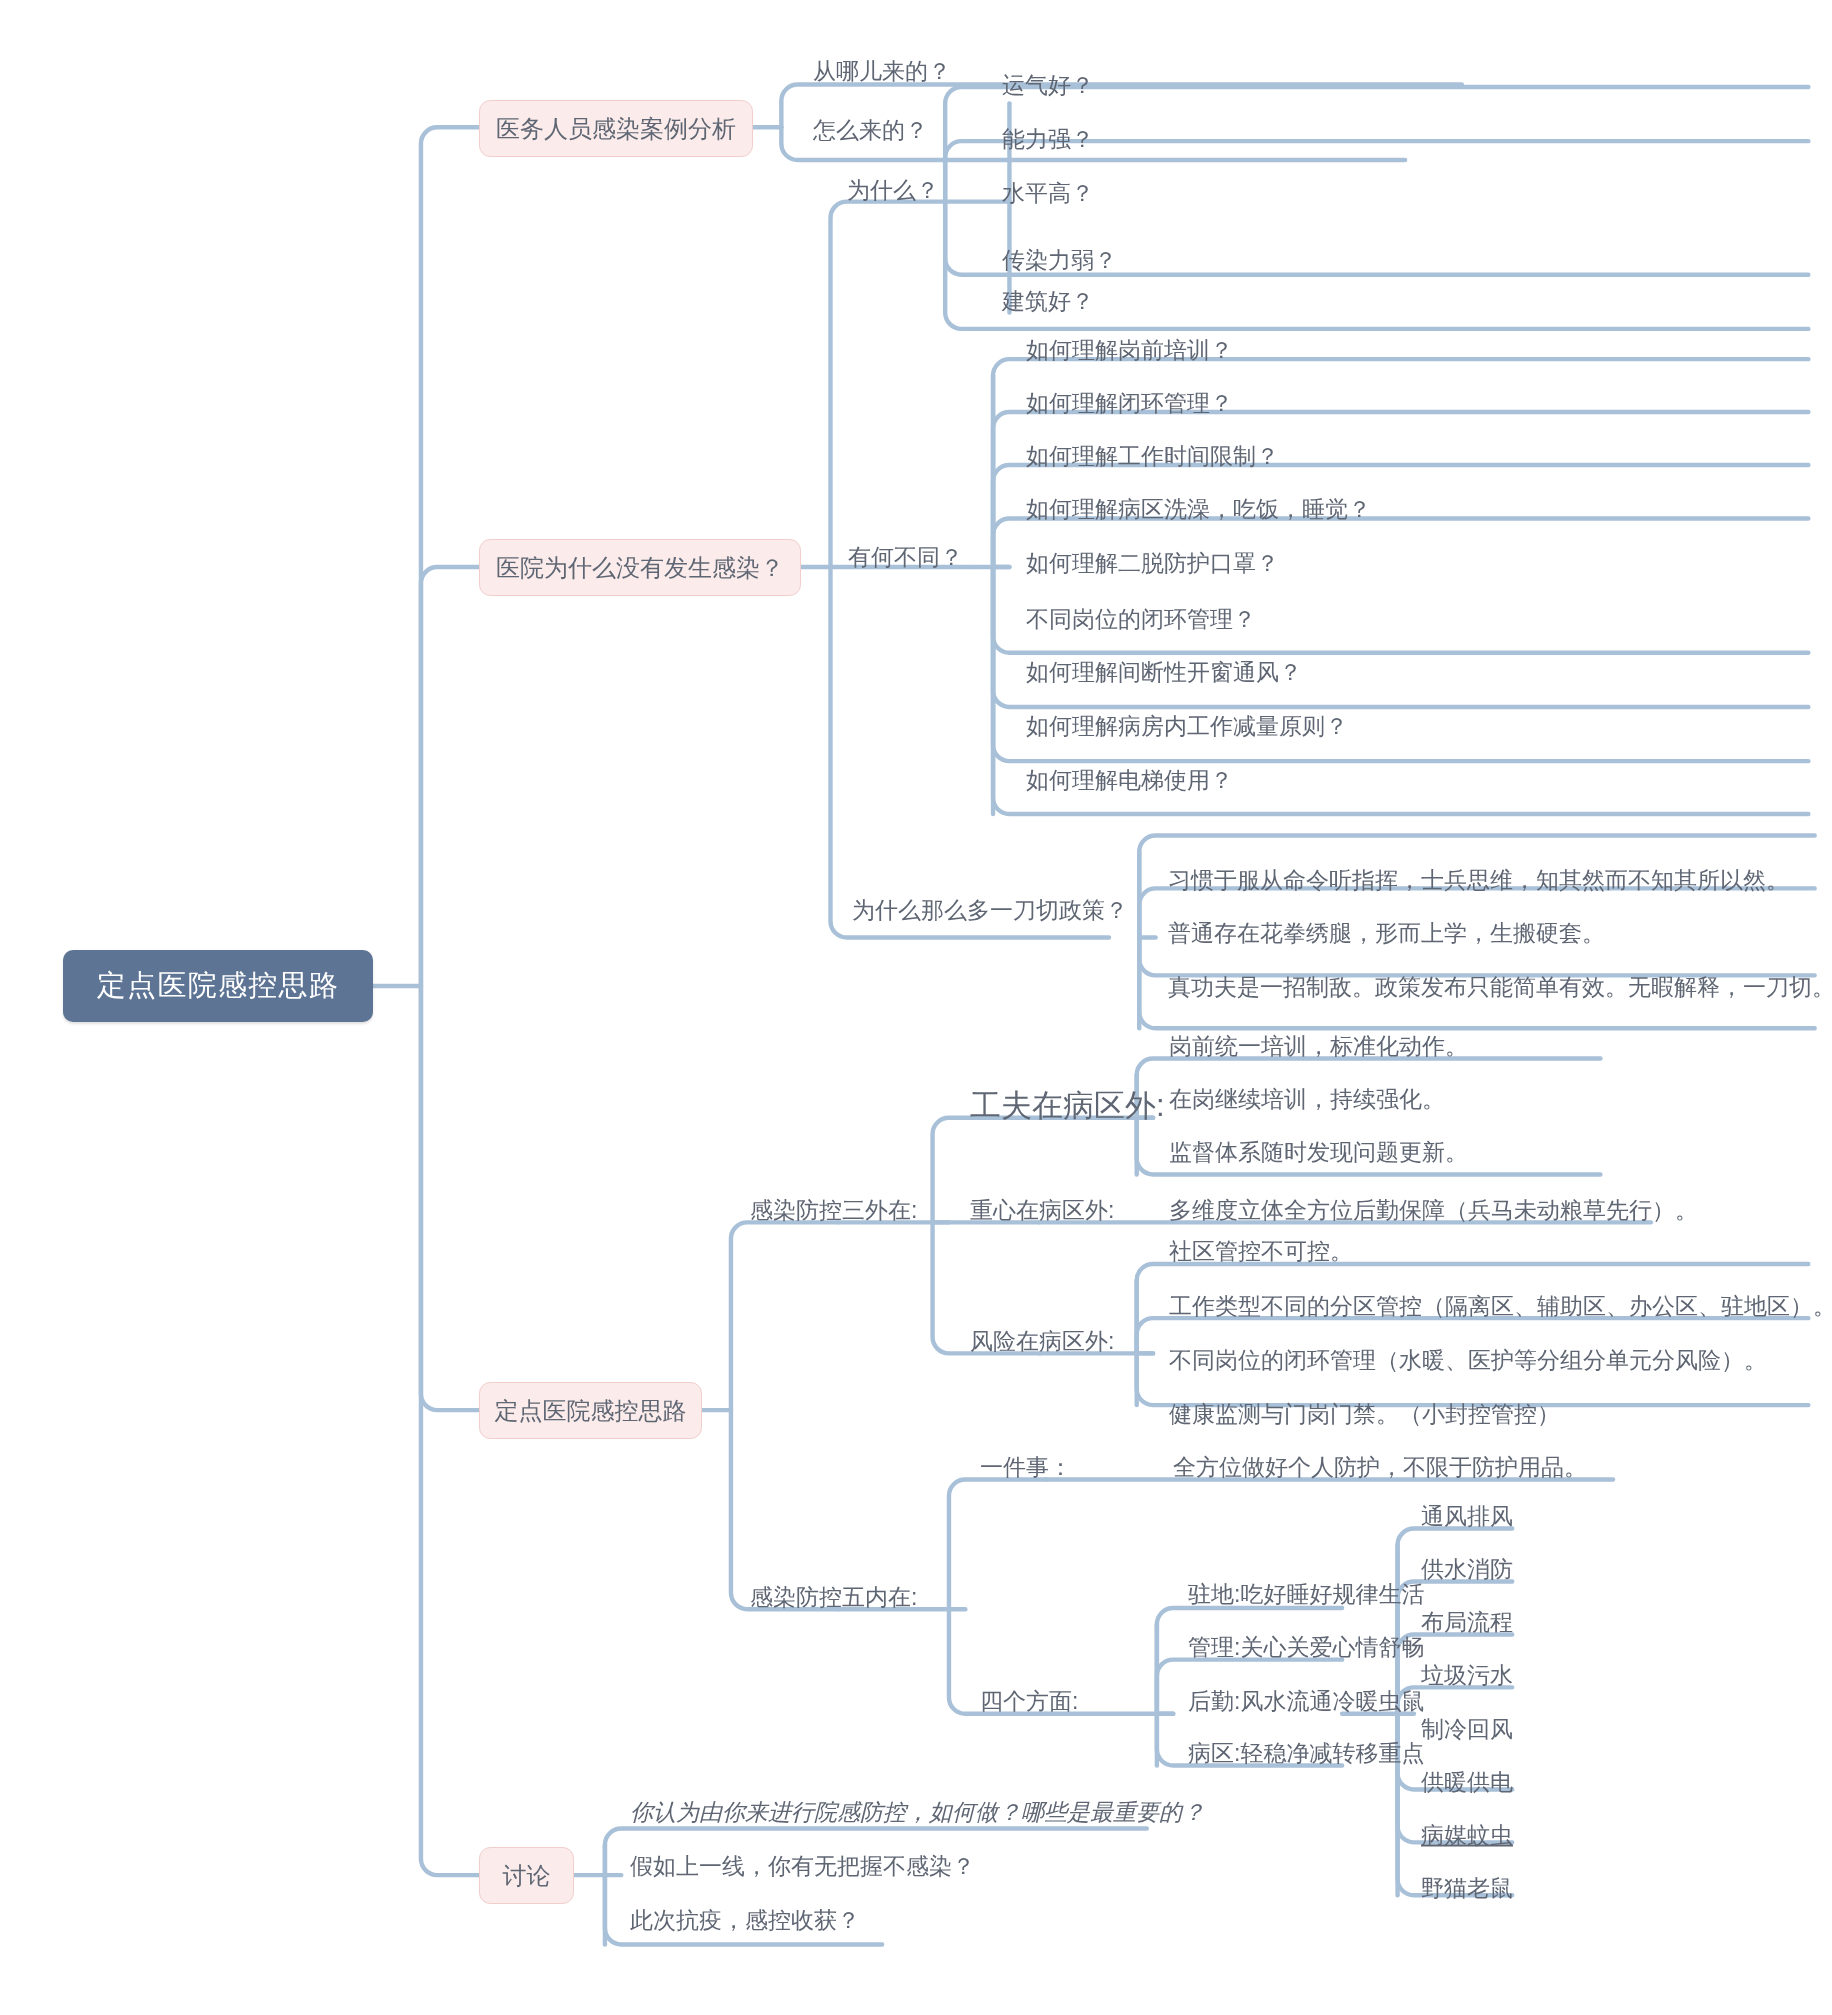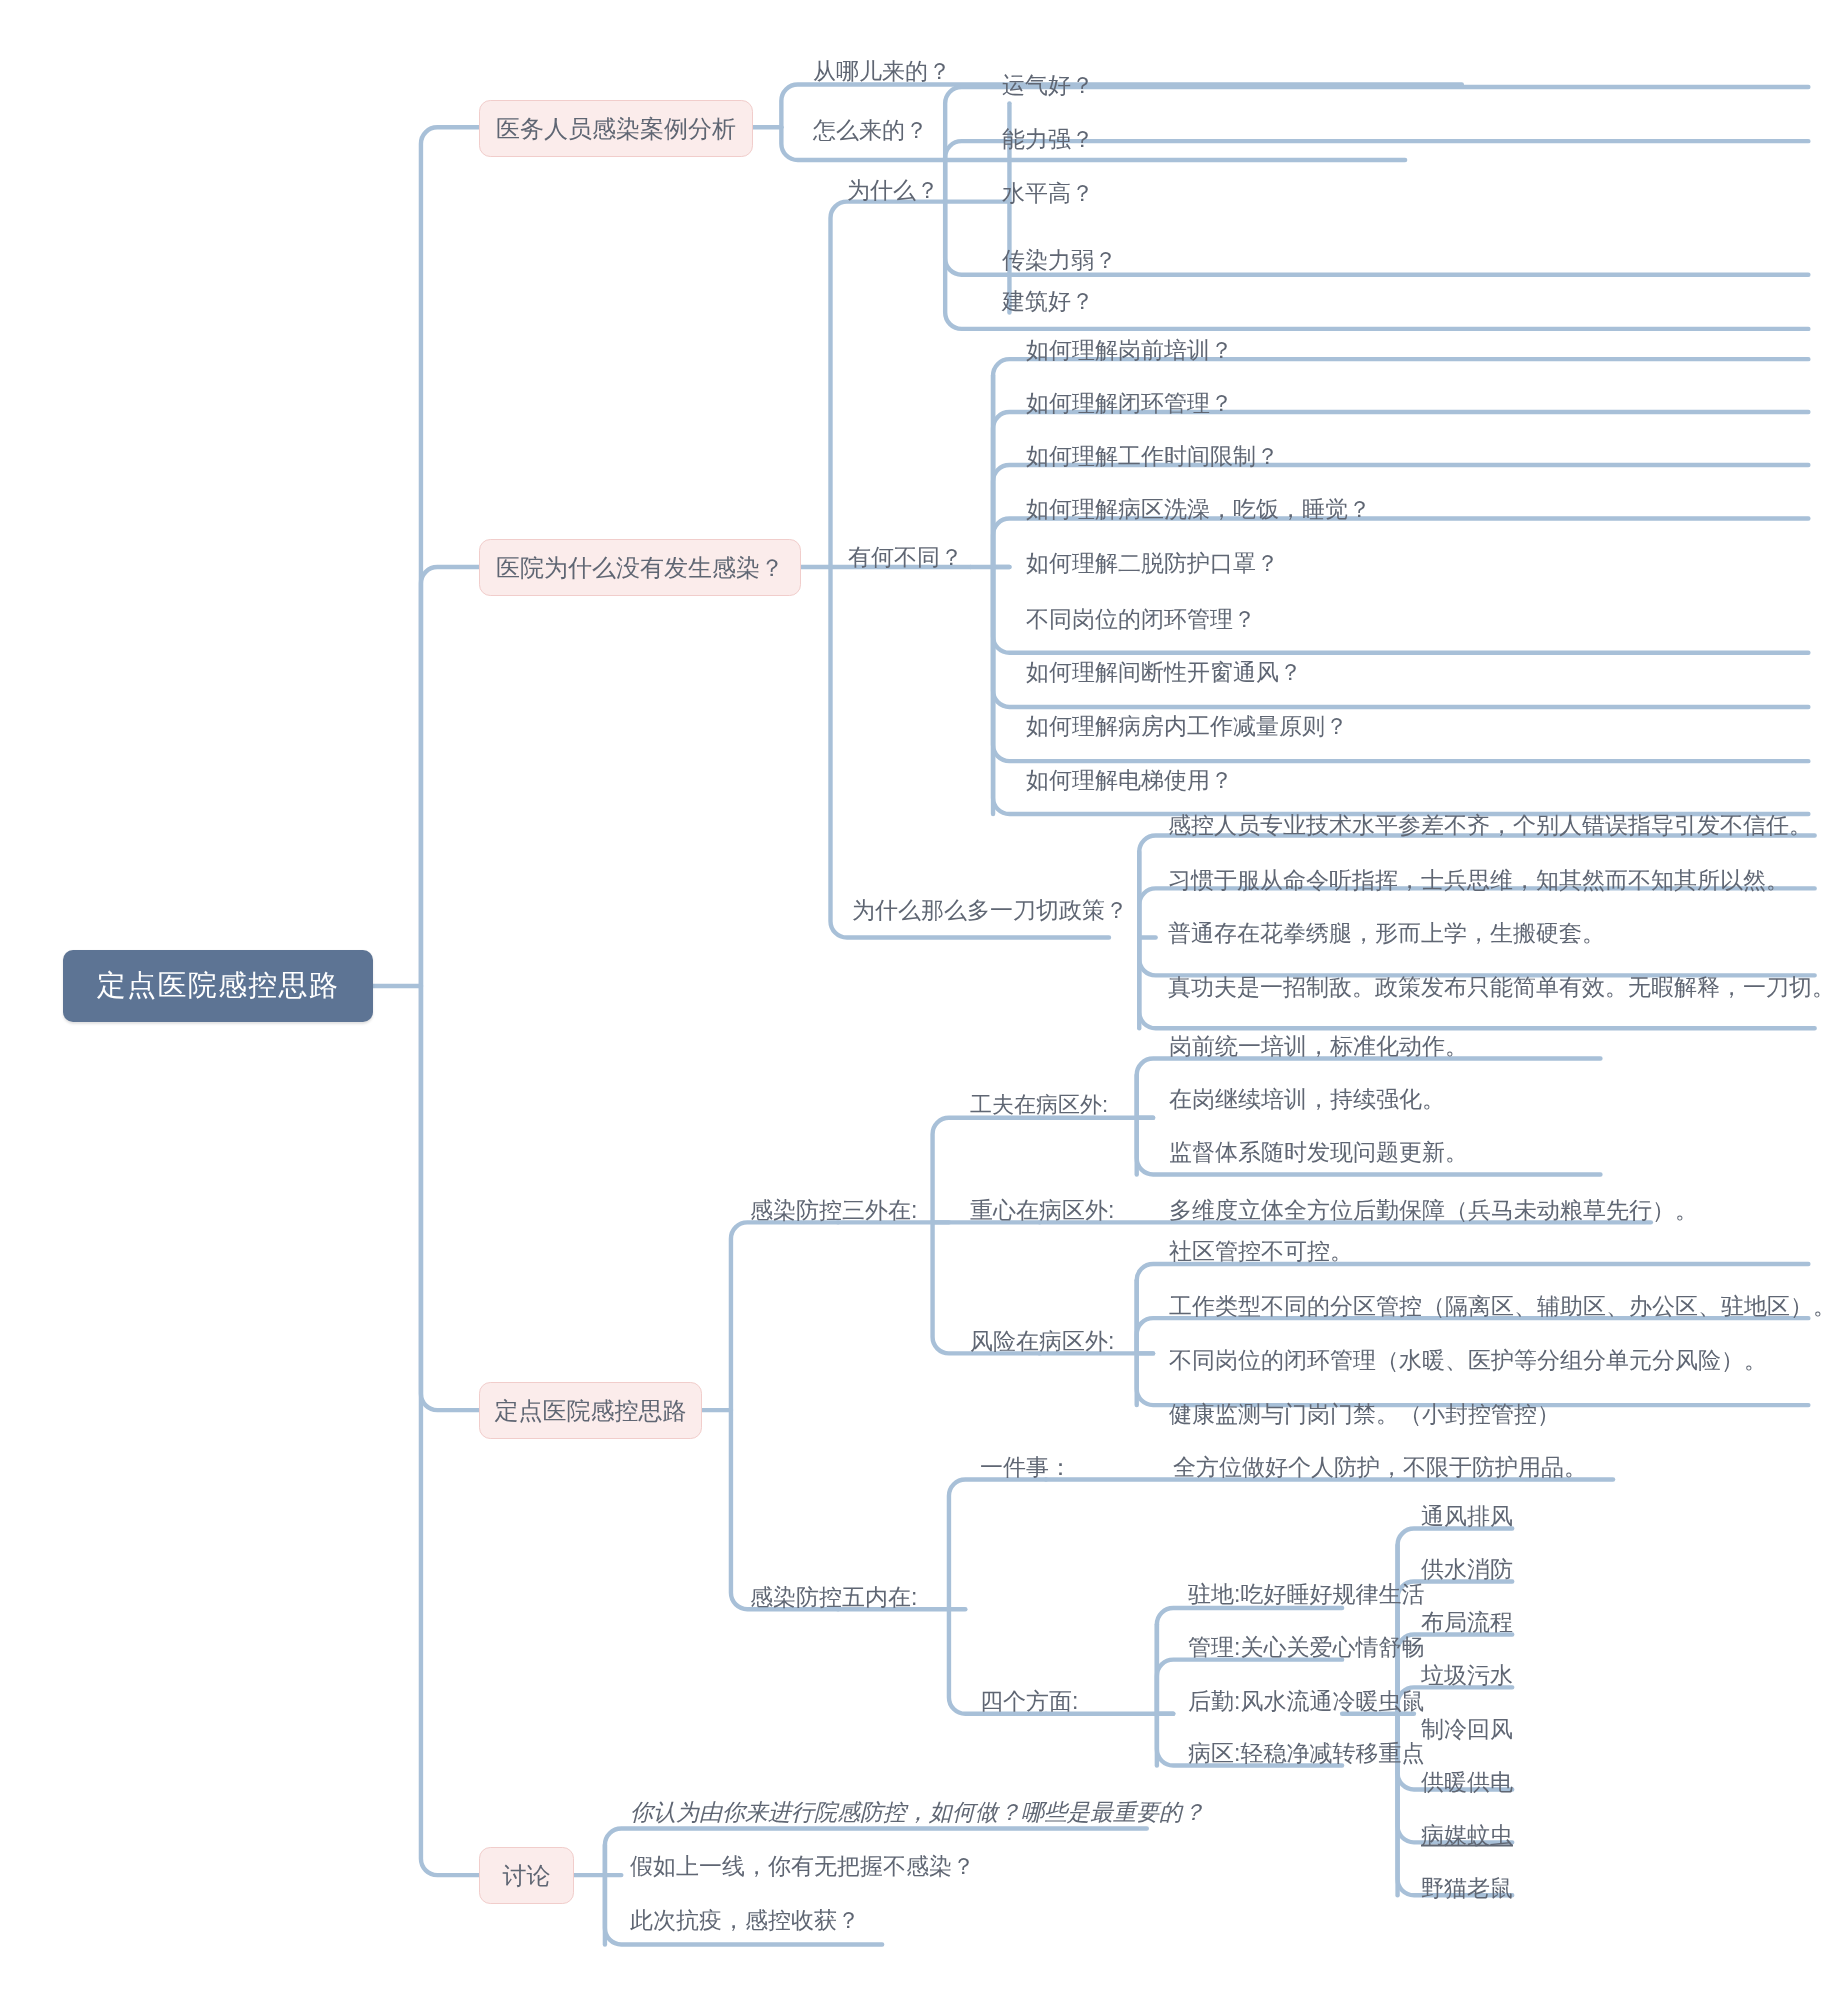--- a/index.html
+++ b/index.html
@@ -149,30 +149,29 @@
   <div class="node t" style="left:1026px;top:403px;font-size:23px;">如何理解闭环管理？</div>
   <div class="node t" style="left:1026px;top:456px;font-size:23px;">如何理解工作时间限制？</div>
   <div class="node t" style="left:1026px;top:509px;font-size:23px;">如何理解病区洗澡，吃饭，睡觉？</div>
   <div class="node t" style="left:1026px;top:563px;font-size:23px;">如何理解二脱防护口罩？</div>
   <div class="node t" style="left:1026px;top:619px;font-size:23px;">不同岗位的闭环管理？</div>
   <div class="node t" style="left:1026px;top:672px;font-size:23px;">如何理解间断性开窗通风？</div>
   <div class="node t" style="left:1026px;top:726px;font-size:23px;">如何理解病房内工作减量原则？</div>
   <div class="node t" style="left:1026px;top:780px;font-size:23px;">如何理解电梯使用？</div>
 
   <div class="node t" style="left:852px;top:910px;font-size:23px;">为什么那么多一刀切政策？</div>
-  <div class="node t" style="left:1168px;top:825px;font-size:23px;">感控人员专业技术水平参差不齐，个别人错误指导引发不信任。</div>
   <div class="node t" style="left:1168px;top:880px;font-size:23px;">习惯于服从命令听指挥，士兵思维，知其然而不知其所以然。</div>
   <div class="node t" style="left:1168px;top:933px;font-size:23px;">普通存在花拳绣腿，形而上学，生搬硬套。</div>
   <div class="node t" style="left:1168px;top:987px;font-size:23px;">真功夫是一招制敌。政策发布只能简单有效。无暇解释，一刀切。</div>
 
   <div class="pill" style="left:479px;top:1382px;width:221px;height:55px;font-size:24px;">定点医院感控思路</div>
 
   <div class="node t" style="left:750px;top:1210px;font-size:23px;">感染防控三外在:</div>
 
-  <div class="node t" style="left:970px;top:1105px;font-size:22px;">工夫在病区外:</div>
+  <div class="node t" style="left:970px;top:1105px;font-size:31px;">工夫在病区外:</div>
   <div class="node t" style="left:1169px;top:1046px;font-size:23px;">岗前统一培训，标准化动作。</div>
   <div class="node t" style="left:1169px;top:1099px;font-size:23px;">在岗继续培训，持续强化。</div>
   <div class="node t" style="left:1169px;top:1152px;font-size:23px;">监督体系随时发现问题更新。</div>
 
   <div class="node t" style="left:970px;top:1210px;font-size:23px;">重心在病区外:</div>
   <div class="node t" style="left:1169px;top:1210px;font-size:23px;">多维度立体全方位后勤保障（兵马未动粮草先行）。</div>
 
   <div class="node t" style="left:970px;top:1341px;font-size:23px;">风险在病区外:</div>
   <div class="node t" style="left:1169px;top:1251px;font-size:23px;">社区管控不可控。</div>
   <div class="node t" style="left:1169px;top:1306px;font-size:23px;">工作类型不同的分区管控（隔离区、辅助区、办公区、驻地区）。</div>

